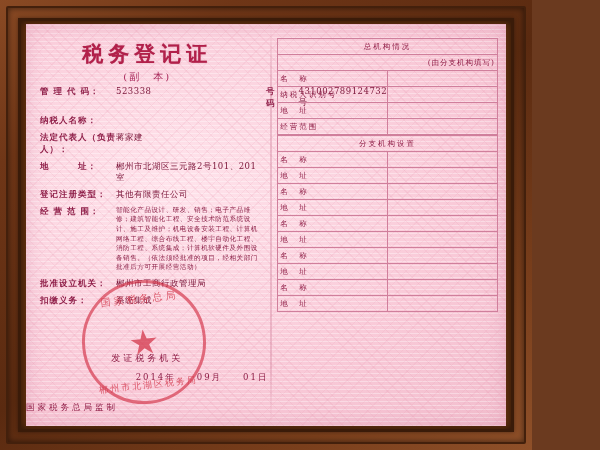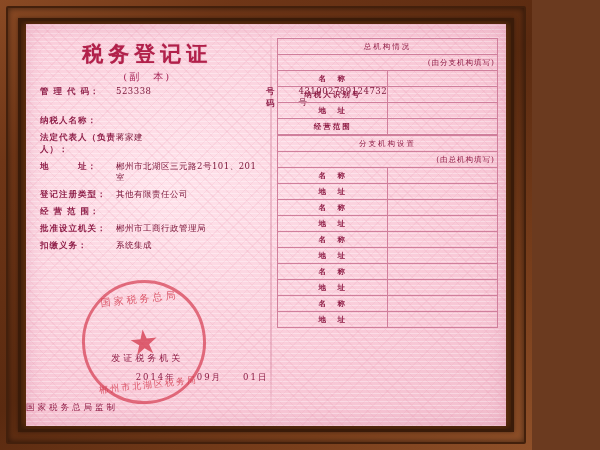--- a/index.html
+++ b/index.html
@@ -218,23 +218,22 @@
   }
   td.subhead {
     text-align: right;
     font-size: 6.5px;
     letter-spacing: 1px;
     height: 13px;
     color: #9c2b55;
   }
   td.key {
     width: 52px;
-    text-align: center;
-    letter-spacing: 2px;
-    font-weight: bold;
+    text-align: left;
+    letter-spacing: 2px;
   }
   td.val { }
   td.tall { height: 30px; }
   td.tall2 { height: 26px; }
 </style>
 </head>
 <body>
 
 <div id="page">
   <div class="frame-outer"></div>
@@ -271,20 +270,21 @@
           <div class="val">郴州市北湖区三元路2号101、201室</div>
         </div>
 
         <div class="row">
           <div class="lbl">登记注册类型：</div>
           <div class="val">其他有限责任公司</div>
         </div>
 
         <div class="row">
           <div class="lbl">经 营 范 围：</div>
+          <div class="val small">智能化产品设计、研发、销售；电子产品维修；建筑智能化工程、安全技术防范系统设计、施工及维护；机电设备安装工程、计算机网络工程、综合布线工程、楼宇自动化工程、消防工程、系统集成；计算机软硬件及外围设备销售。（依法须经批准的项目，经相关部门批准后方可开展经营活动）</div>
         </div>
 
         <div class="row">
           <div class="lbl">批准设立机关：</div>
           <div class="val">郴州市工商行政管理局</div>
         </div>
 
         <div class="row">
           <div class="lbl">扣缴义务：</div>
           <div class="val">系统集成</div>
@@ -330,23 +330,20 @@
         </tr>
       </tbody>
         </table>
 
       <table class="grid" style="margin-top:0">
         <tbody>
             <tr>
               <td class="head" colspan="2">分支机构设置</td>
             </tr>
         <tr>
-              <td class="subhead" colspan="2">(由总机构填写)</td>
-            </tr>
-        <tr>
           <td class="key">名　称</td>
           <td class="val"></td>
         </tr>
         <tr>
           <td class="key tall2">地　址</td>
           <td class="val tall2"></td>
         </tr>
         <tr>
           <td class="key">名　称</td>
           <td class="val"></td>

